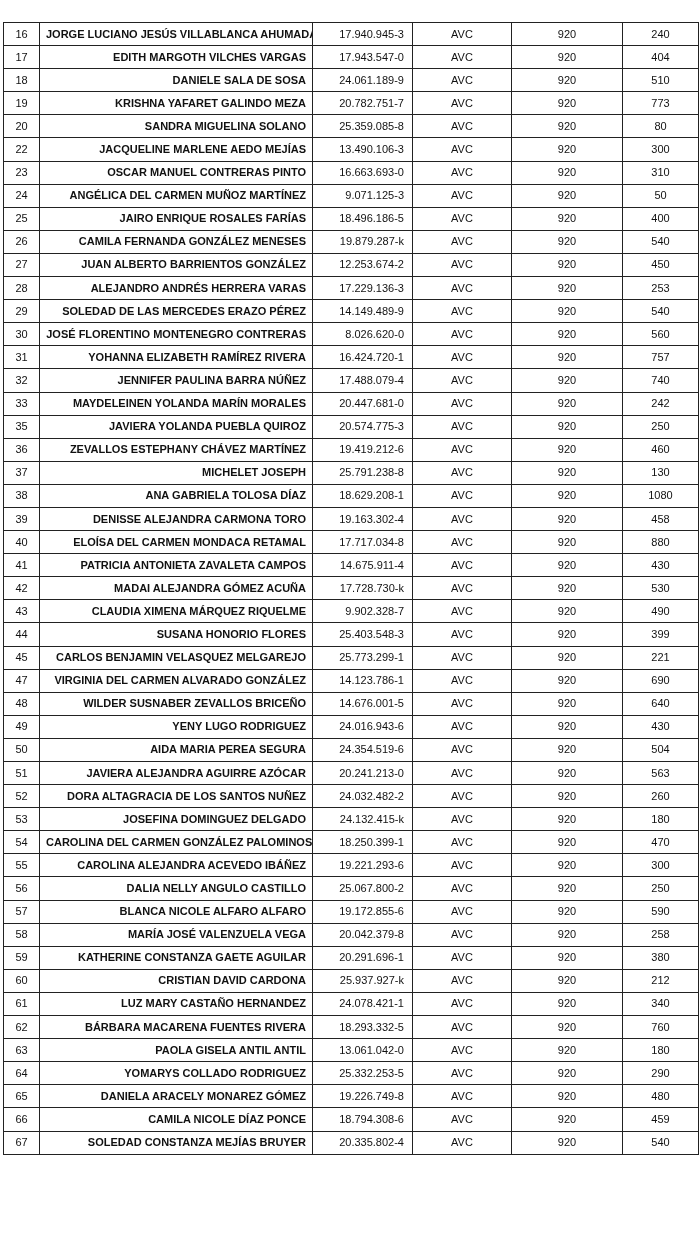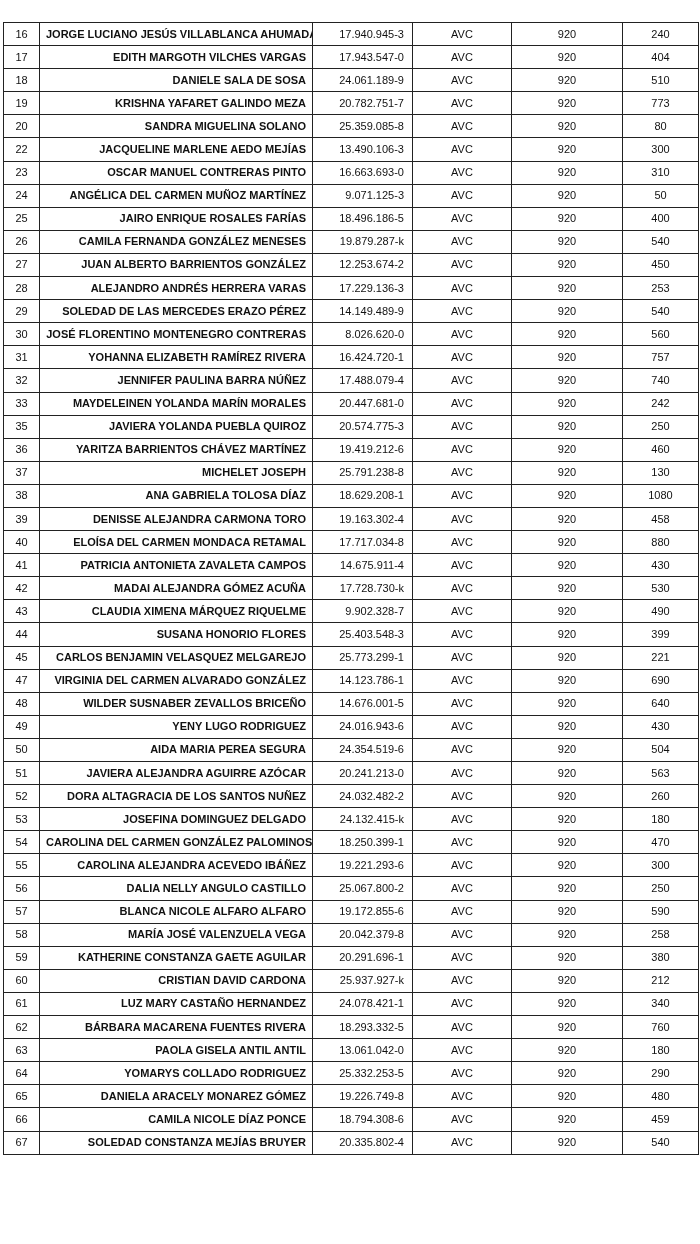--- a/index.html
+++ b/index.html
@@ -206,21 +206,21 @@
     <td class="num">35</td>
     <td class="name">JAVIERA YOLANDA PUEBLA QUIROZ</td>
     <td class="rut">20.574.775-3</td>
     <td class="type">AVC</td>
     <td class="code">920</td>
     <td class="val">250</td>
   </tr>
 
   <tr>
     <td class="num">36</td>
-    <td class="name">YARITZA BARRIENTOS CHÁVEZ MARTÍNEZ</td>
+    <td class="name">ZEVALLOS ESTEPHANY CHÁVEZ MARTÍNEZ</td>
     <td class="rut">19.419.212-6</td>
     <td class="type">AVC</td>
     <td class="code">920</td>
     <td class="val">460</td>
   </tr>
 
   <tr>
     <td class="num">37</td>
     <td class="name">MICHELET JOSEPH</td>
     <td class="rut">25.791.238-8</td>

